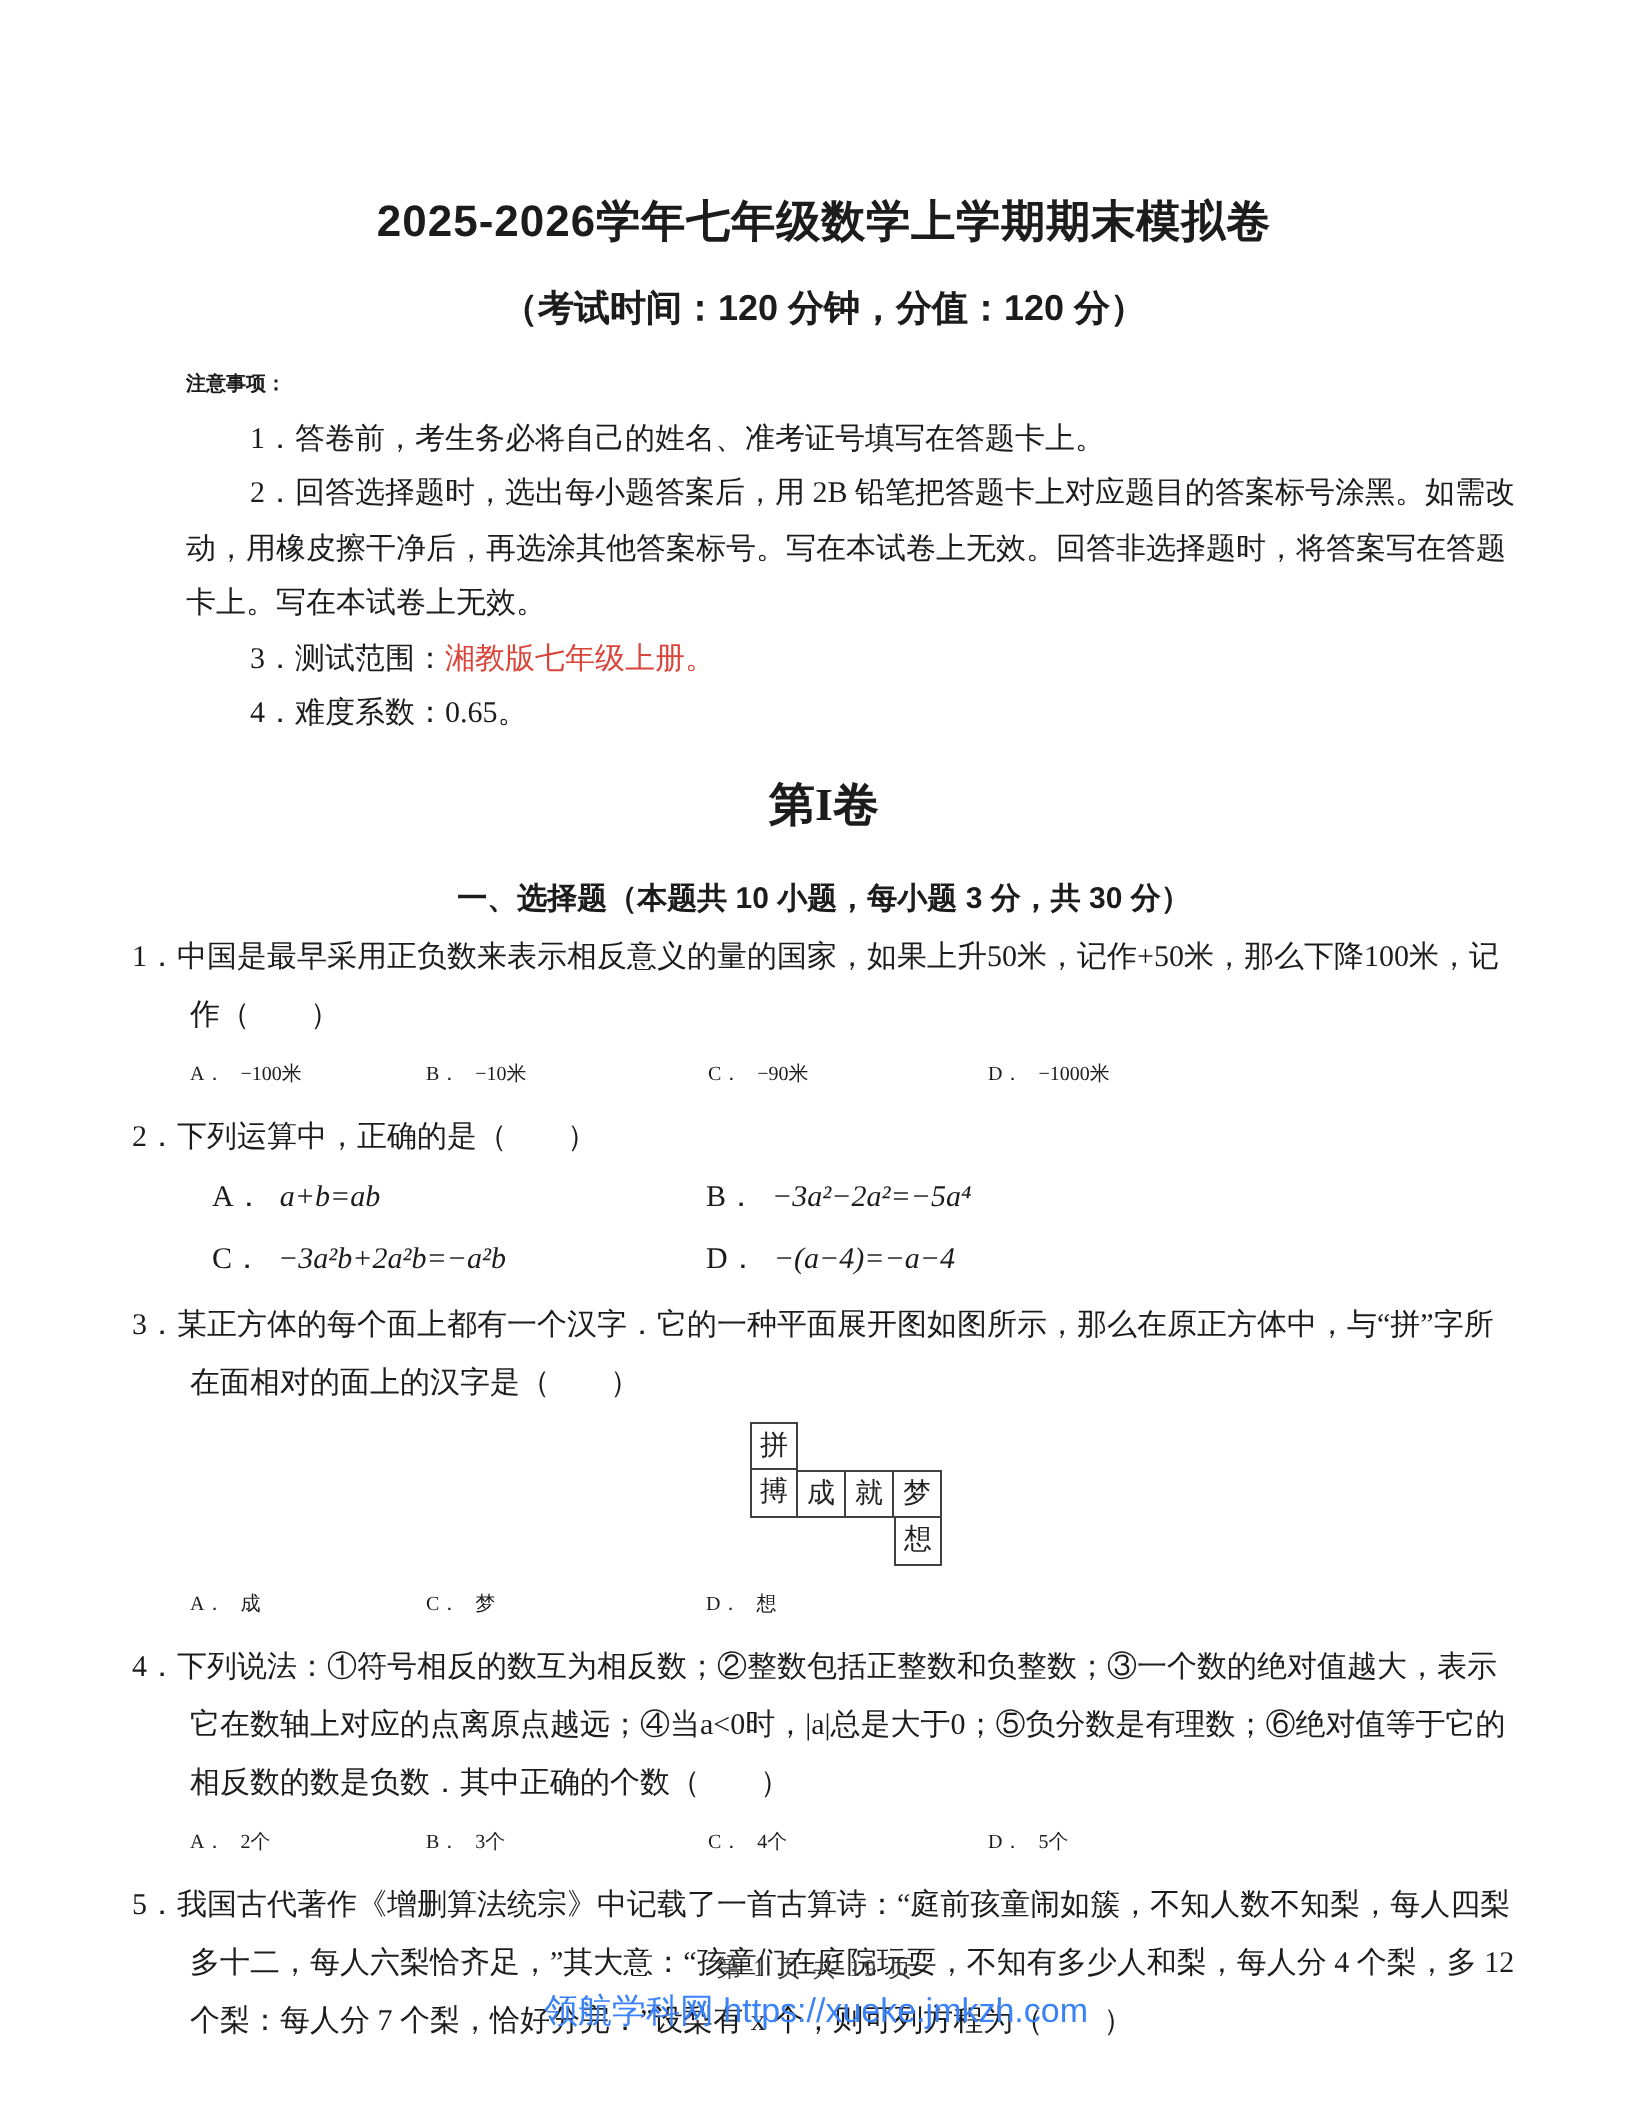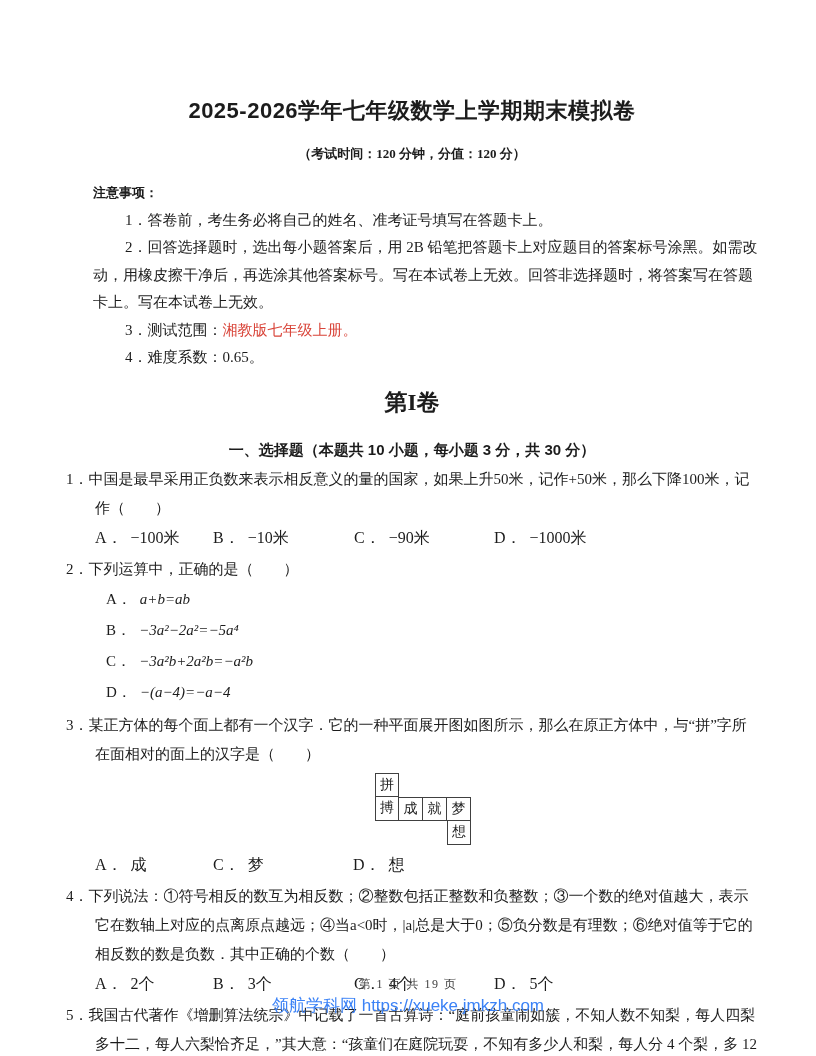--- a/index.html
+++ b/index.html
@@ -15,51 +15,51 @@
   }
   .content { padding:96px 58px 0 66px; }
 
   .title {
     text-align:center;
     font-family:"Liberation Sans","DejaVu Sans",sans-serif;
     font-weight:bold; font-size:22px; line-height:30px; letter-spacing:0.5px;
   }
   .subtitle {
     text-align:center;
-    font-family:Liberation Serif, serif;
-    font-weight:bold; font-size:13px; line-height:22px; margin-top:17px;
+    font-family:Liberation Sans, sans-serif;
+    font-weight:bold; font-size:18px; line-height:22px; margin-top:17px;
   }
 
   .notices { margin-top:14px; margin-left:27px; font-size:15px; line-height:27.5px; }
   .notices-heading {
     font-family:"Liberation Sans","DejaVu Sans",sans-serif;
-    font-weight:bold; font-size:13px;
+    font-weight:bold; font-size:10px;
   }
   .notice-item { text-indent:32px; }
   .red { color:#d9453a; }
 
   .part-title {
     text-align:center; font-size:23px; font-weight:bold;
     line-height:42px; margin-top:10px;
   }
   .section-title {
     font-family:"Liberation Sans","DejaVu Sans",sans-serif;
     font-weight:bold; font-size:15px; line-height:24px; margin-top:14px;text-align:center;
   }
 
   .q {
     font-size:15px; line-height:29px;
     padding-left:29px; text-indent:-29px; margin-top:3px;
   }
-  .opts { display:flex; font-size:16px; line-height:29px; margin-left:29px;align-items:center; }
+  .opts { display:flex; font-size:10px; line-height:29px; margin-left:29px;align-items:center; }
   .opts .oA { width:118px; }
   .opts .oB { width:141px; }
   .opts .oC { width:140px; }
   .opts .oD { flex:1; }
-  .opts2 { display:flex; font-size:15px; line-height:31px; margin-left:40px;flex-direction:column; }
+  .opts2 { display:flex; font-size:15px; line-height:31px; margin-left:40px; }
   .opts2 .c1 { width:247px; }
   .opts2 .c2 { flex:1; }
   .opt-label { margin-right:8px; }
   .math { font-style:italic; }
 
   .net-wrap { margin:4px 0 5px 309px; }
   .net { display:grid; grid-template-columns:repeat(4,24px); grid-template-rows:repeat(3,24px); }
   .ncell {
     width:100%; height:100%;
     border:1px solid #404040;

